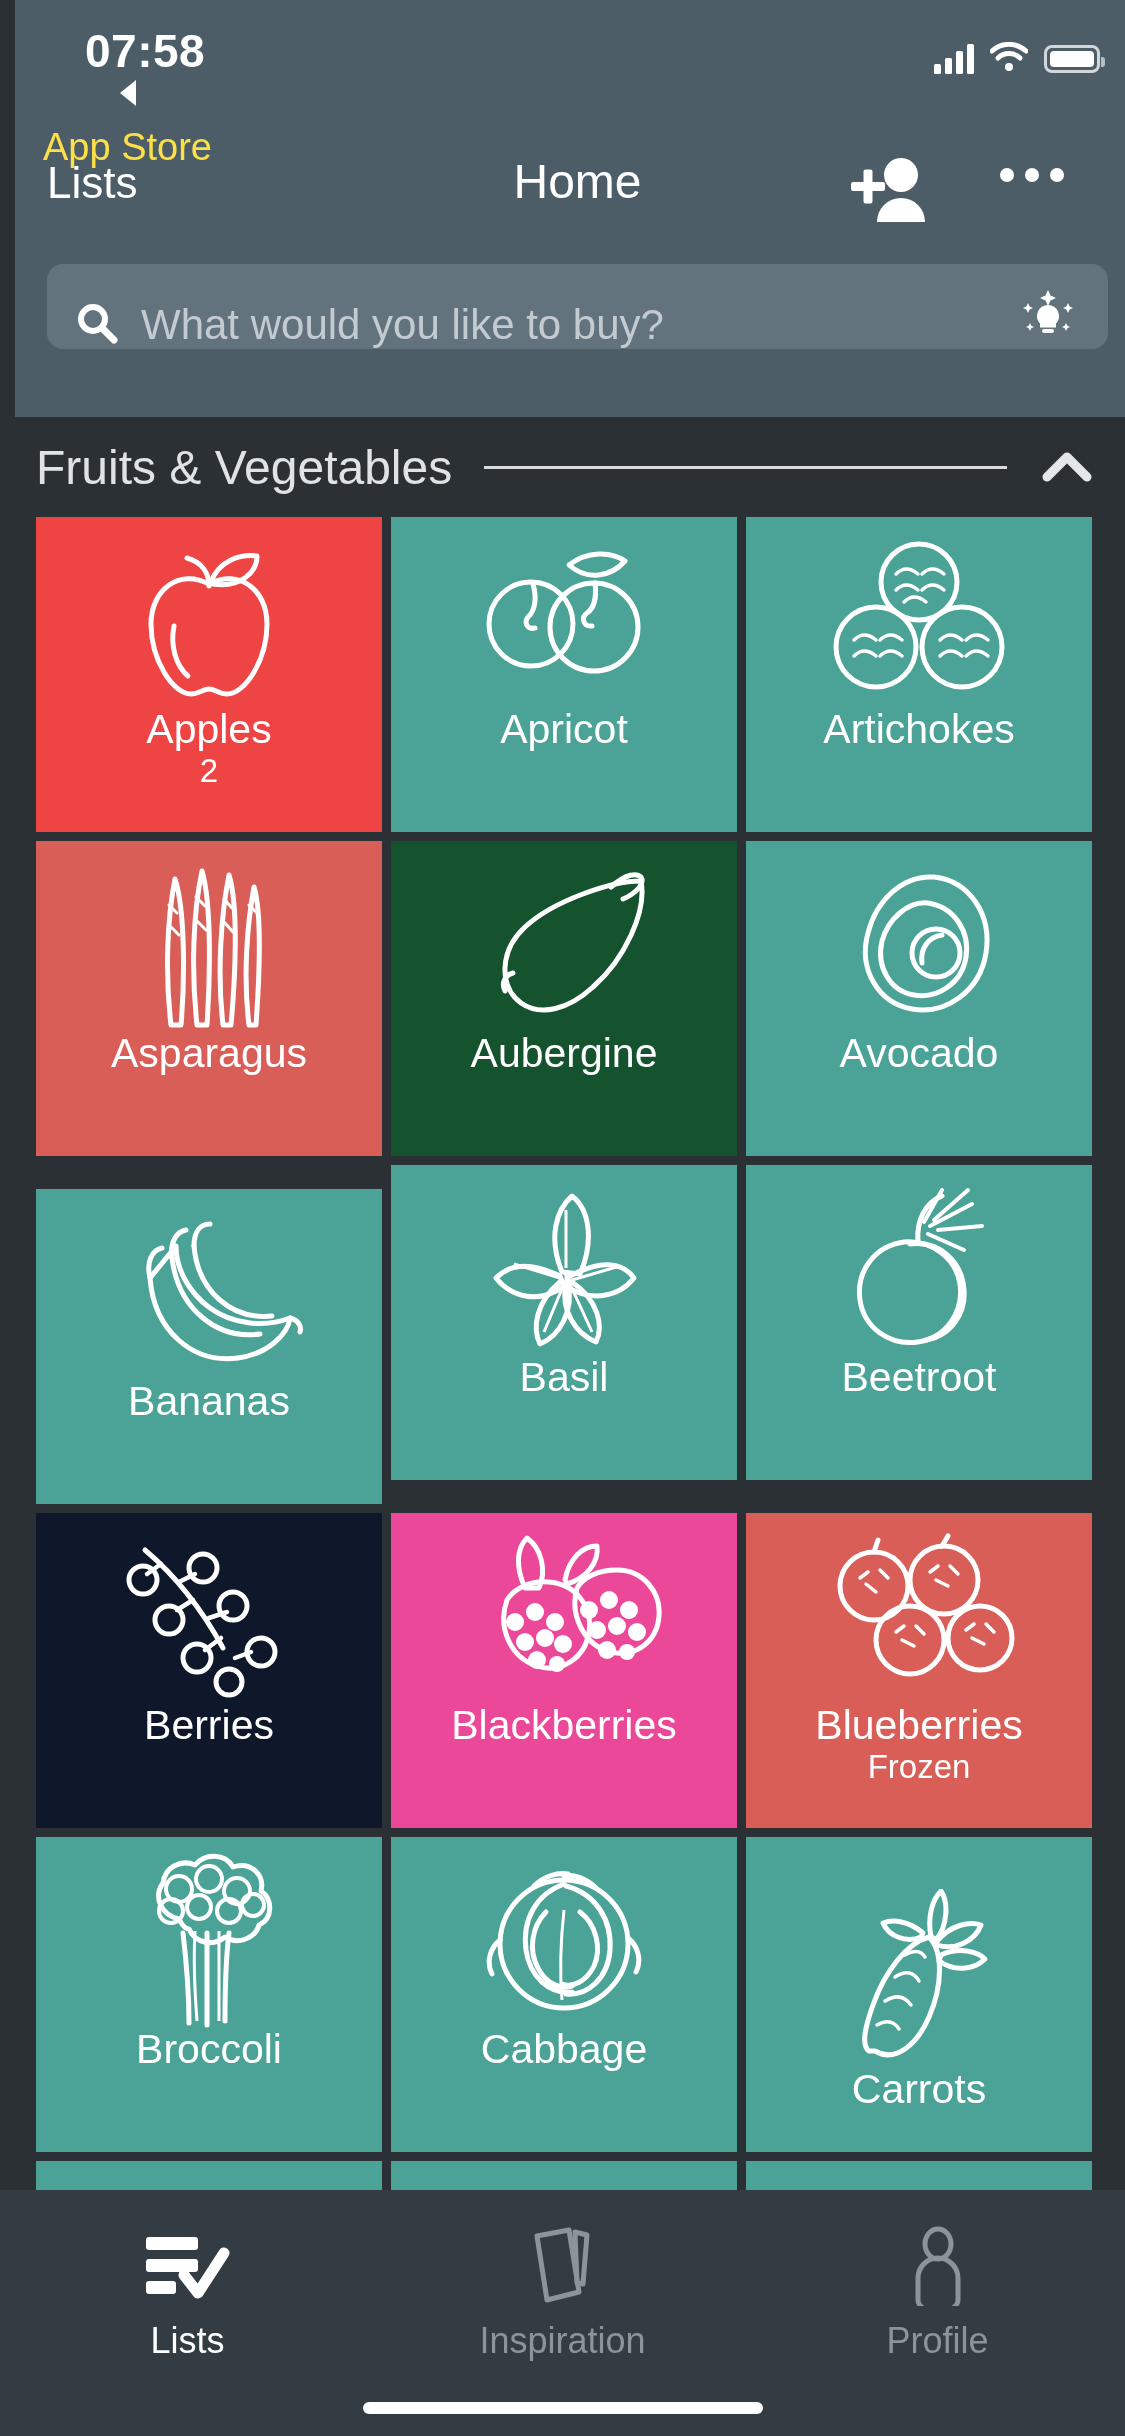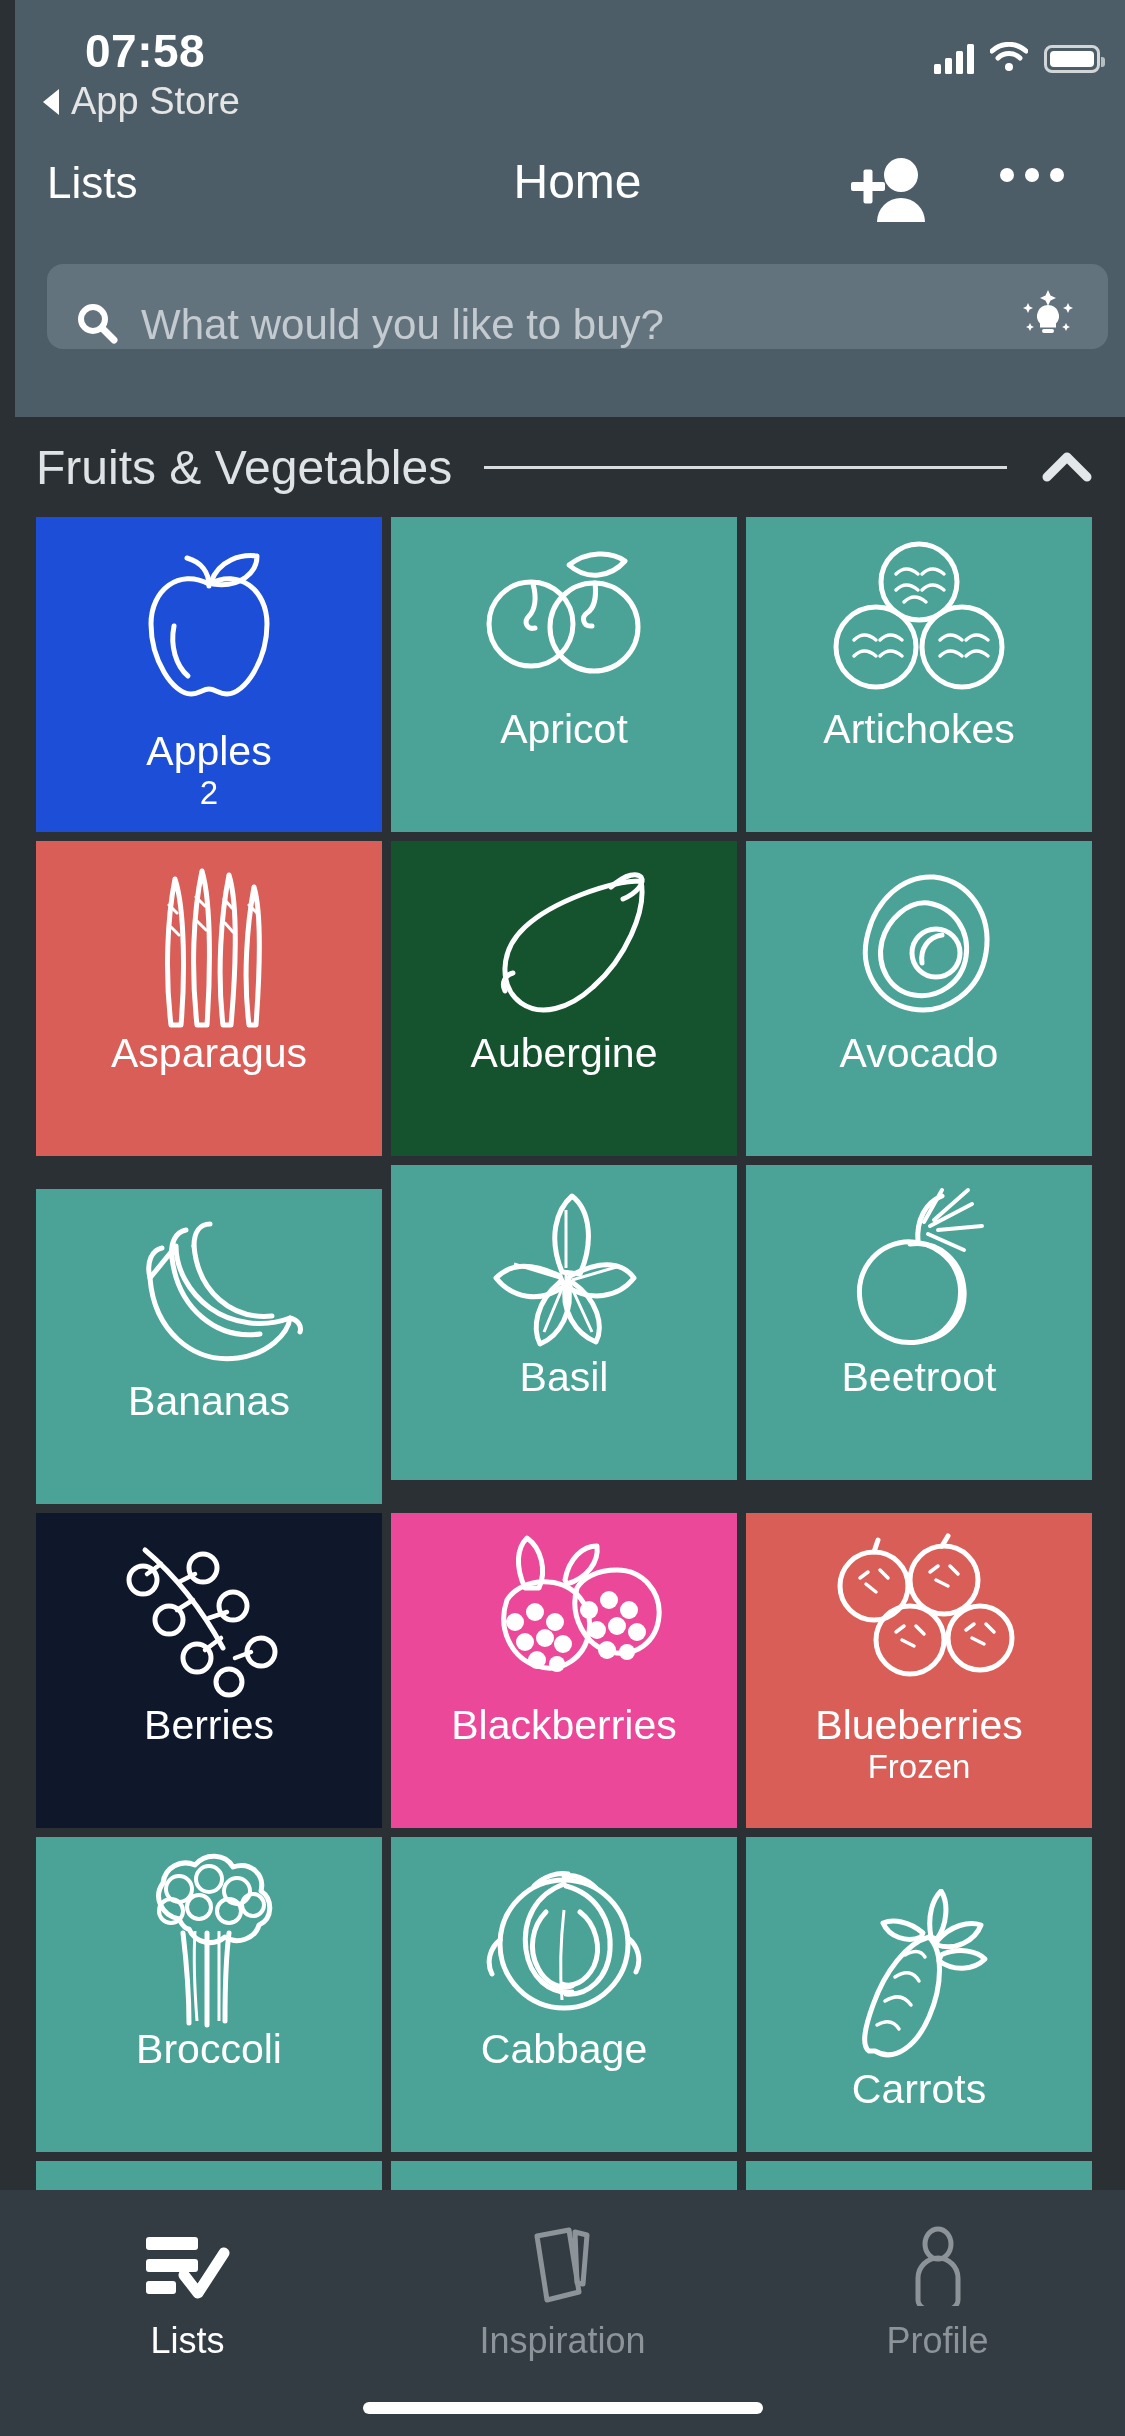--- a/index.html
+++ b/index.html
@@ -18,22 +18,22 @@
   }
   .status-bar {
     position:absolute; top:0; left:0; width:1125px; height:140px;
   }
   .status-time {
     position:absolute; left:70px; top:24px;
     font-size:46px; font-weight:600; color:#ffffff; letter-spacing:0.5px;
   }
   .status-back {
     position:absolute; left:28px; top:80px;
-    display:flex; align-items:center; gap:12px;
-    font-size:38px; color:#e5e5e5;
+    display:flex; align-items:center; gap:20px;
+    font-size:38px; color:#fde047;flex-direction:column;
   }
   .back-caret {
     width:0; height:0;
     border-top:13px solid transparent;
     border-bottom:13px solid transparent;
     border-right:16px solid #ffffff;
     display:inline-block;
   }
   .status-right {
     position:absolute; right:40px; top:42px;
@@ -231,21 +231,21 @@
     <div class="section-head">
       <span class="section-title">Fruits &amp; Vegetables</span>
       <span class="section-rule"></span>
       <span class="section-chevron">
         <svg width="56" height="44" viewBox="0 0 56 44">
           <polyline points="8,32 28,12 48,32" stroke="#e3e7ea" stroke-width="9" fill="none" stroke-linecap="round" stroke-linejoin="round"></polyline>
         </svg>
       </span>
     </div>
     <div class="grid" id="grid">
-        <div class="tile" style="background: #1d4ed8; gap: 22px;">
+        <div class="tile" style="background: #ef4444;">
           <div class="art">
             <svg width="180" height="170" viewBox="0 0 180 170">
       <path d="M90 50 c-30-16-58 6-58 40 c0 36 22 70 40 70 c8 0 12-5 18-5 c6 0 10 5 18 5 c18 0 40-34 40-70 c0-34-28-56-58-40z" stroke="#ffffff" fill="none" stroke-width="5" stroke-linecap="round" stroke-linejoin="round"></path>
       <path d="M90 52 c0-14-8-24-22-28" stroke="#ffffff" fill="none" stroke-width="5" stroke-linecap="round" stroke-linejoin="round"></path>
       <path d="M92 48 c8-22 30-28 46-26 c0 16-16 32-44 28z" stroke="#ffffff" fill="none" stroke-width="5" stroke-linecap="round" stroke-linejoin="round"></path>
       <path d="M55 92 c-4 20 2 40 14 50" stroke="#ffffff" fill="none" stroke-width="5" stroke-linecap="round" stroke-linejoin="round"></path>
     </svg>
           </div>
           <div class="labels">
             <div class="name">Apples</div>

